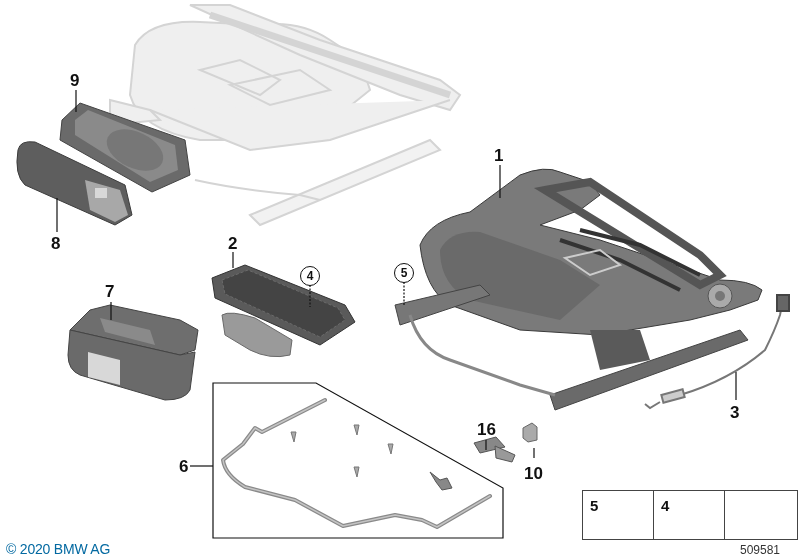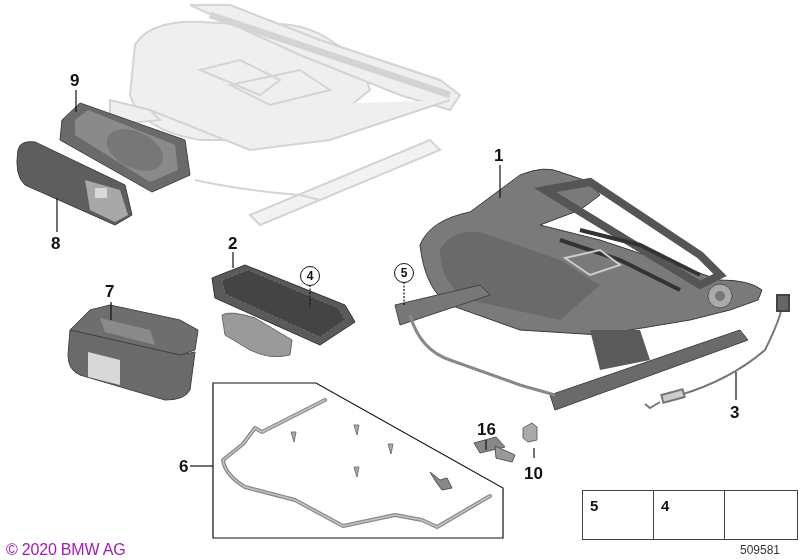--- a/index.html
+++ b/index.html
@@ -1,20 +1,20 @@
 <!DOCTYPE html>
 <html><head>
   <meta charset="utf-8">
   <style>
     html, body { margin: 0; padding: 0; background: #ffffff; }
     body { width: 800px; height: 560px; position: relative; overflow: hidden; font-family: "Liberation Sans", sans-serif; }
     .stage { position: absolute; left: 0; top: 0; width: 800px; height: 560px; }
     .callout { position: absolute; font-family: "Liberation Sans", sans-serif; font-weight: bold; font-size: 17px; color: #111; line-height: 1; }
     .circled { position: absolute; width: 18px; height: 18px; border: 1.5px solid #111; border-radius: 50%; background: #fff; font-weight: bold; font-size: 12px; color: #111; display: flex; align-items: center; justify-content: center; font-family: "Liberation Sans", sans-serif; }
-    .copyright { position: absolute; left: 6px; top: 541px; font-size: 16px; color: #a21caf; font-family: "Liberation Sans", sans-serif; letter-spacing: -0.2px; }
+    .copyright { position: absolute; left: 6px; top: 541px; font-size: 14px; color: #0369a1; font-family: "Liberation Sans", sans-serif; letter-spacing: -0.2px; }
     .docnum { position: absolute; left: 740px; top: 543px; font-size: 12px; color: #333; font-family: "Liberation Sans", sans-serif; text-align: right; }
     .legend { position: absolute; left: 582px; top: 490px; width: 214px; height: 48px; border: 1px solid #444; display: flex; background: #fff; }
     .legend-cell { position: relative; border-right: 1px solid #444; }
     .legend-cell:last-child { border-right: none; }
     .legend-num { position: absolute; left: 7px; top: 6px; font-weight: bold; font-size: 15px; color: #111; font-family: "Liberation Sans", sans-serif; }
     svg { position: absolute; left: 0; top: 0; }
   </style>
 </head>
 <body>
 

